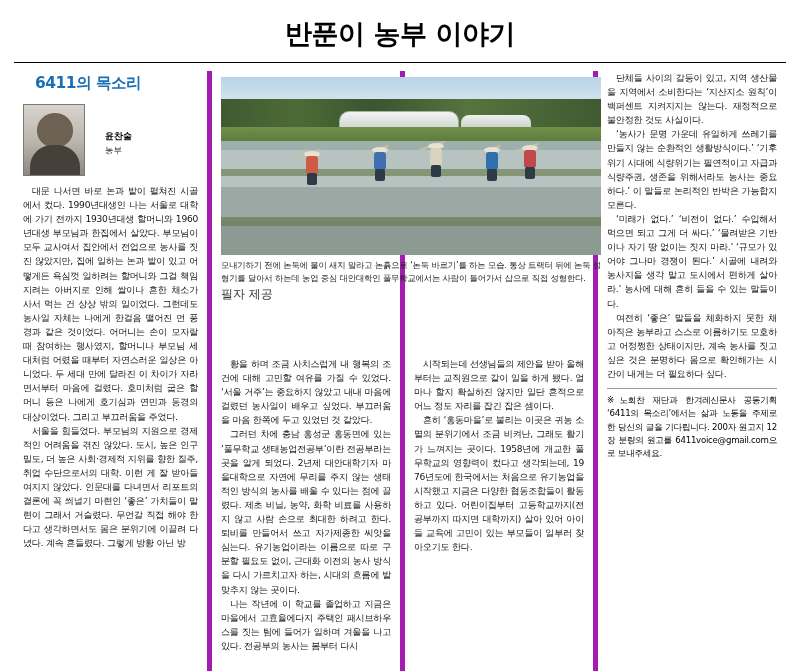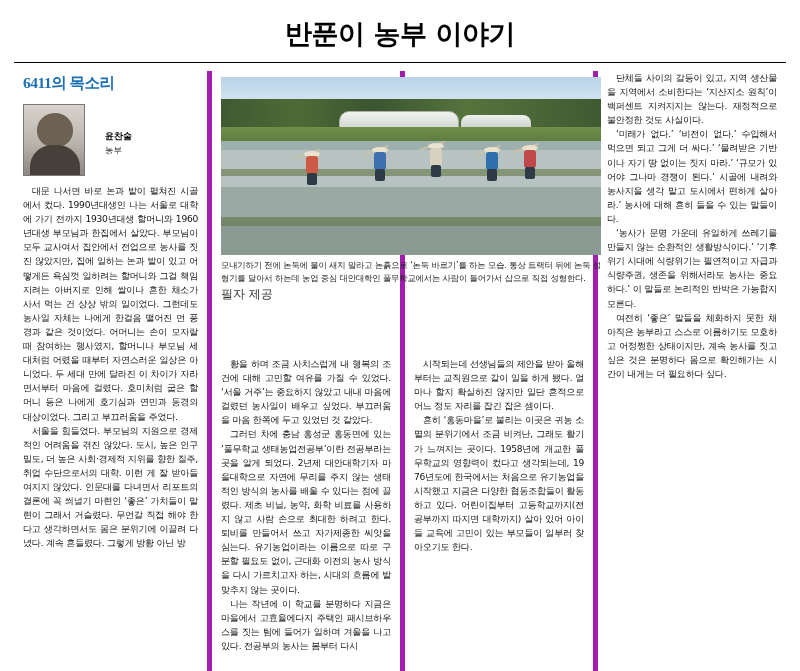--- a/index.html
+++ b/index.html
@@ -88,22 +88,21 @@
   }
   .author-meta { padding-top: 26px; font-size: 8.5px; line-height: 1.5; }
   .author-name { font-weight: 700; font-size: 9px; }
   .author-role { color: #333; }
 
   .section-title {
     font-size: 15.5px;
     font-weight: 700;
     color: #1b6fb5;
     letter-spacing: -0.5px;
-    margin: 2px 0 10px 0;
-    font-family: Liberation Serif, serif;
+    margin: 2px 0 10px 12px;
   }
 
   
   .photo-wrap {
     position: absolute;
     left: 221px; top: 77px;
     width: 380px;
   }
   .photo {
     width: 380px; height: 178px;
@@ -180,39 +179,40 @@
         <p>대문 나서면 바로 논과 밭이 펼쳐진 시골에서 컸다. 1990년대생인 나는 서울로 대학에 가기 전까지 1930년대생 할머니와 1960년대생 부모님과 한집에서 살았다. 부모님이 모두 교사여서 집안에서 전업으로 농사를 짓진 않았지만, 집에 일하는 논과 밭이 있고 어떻게든 욕심껏 일하려는 할머니와 그걸 책임지려는 아버지로 인해 쌀이나 흔한 채소가 사서 먹는 건 상상 밖의 일이었다. 그런데도 농사일 자체는 나에게 한걸음 떨어진 먼 풍경과 같은 것이었다. 어머니는 손이 모자랄 때 참여하는 행사였지, 할머니나 부모님 세대처럼 어렸을 때부터 자연스러운 일상은 아니었다. 두 세대 만에 달라진 이 차이가 자라면서부터 마음에 걸렸다. 호미처럼 굽은 할머니 등은 나에게 호기심과 연민과 동경의 대상이었다. 그리고 부끄러움을 주었다.</p>
         <p>서울을 힘들었다. 부모님의 지원으로 경제적인 어려움을 겪진 않았다. 도시, 높은 인구밀도, 더 높은 사회·경제적 지위를 향한 질주, 취업 수단으로서의 대학. 이런 게 잘 받아들여지지 않았다. 인문대를 다녀면서 리포트의 결론에 꼭 씌널기 마련인 ‘좋은’ 가치들이 말련이 그래서 거슬렸다. 무언갈 직접 해야 한다고 생각하면서도 몸은 분위기에 이끌려 다녔다. 계속 흔들렸다. 그렇게 방황 아닌 방</p>
       </div>
     </div>
 
     <div class="col">
       <div class="col2-top-spacer"></div>
       <div class="body-text">
         <p>황을 하며 조금 사치스럽게 내 행복의 조건에 대해 고민할 여유를 가질 수 있었다. ‘서울 거주’는 중요하지 않았고 내내 마음에 걸렸던 농사일이 배우고 싶었다. 부끄러움을 마음 한쪽에 두고 있었던 것 같았다.</p>
         <p>그러던 차에 충남 홍성군 홍동면에 있는 ‘풀무학교 생태농업전공부’이란 전공부라는 곳을 알게 되었다. 2년제 대안대학기자 마을대학으로 자연에 무리를 주지 않는 생태적인 방식의 농사를 배울 수 있다는 점에 끌렸다. 제초 비닐, 농약, 화학 비료를 사용하지 않고 사람 손으로 최대한 하려고 한다. 퇴비를 만들어서 쓰고 자가제종한 씨앗을 심는다. 유기농업이라는 이름으로 따로 구분할 필요도 없이, 근대화 이전의 농사 방식을 다시 가르치고자 하는, 시대의 흐름에 발맞추지 않는 곳이다.</p>
-        <p>나는 작년에 이 학교를 분명하다 지금은 마을에서 고효율에다지 주택인 패시브하우스를 짓는 팀에 들어가 일하며 겨울을 나고 있다. 전공부의 농사는 봄부터 다시</p>
+        <p>나는 작년에 이 학교를 졸업하고 지금은 마을에서 고효율에다지 주택인 패시브하우스를 짓는 팀에 들어가 일하며 겨울을 나고 있다. 전공부의 농사는 봄부터 다시</p>
       </div>
     </div>
 
     <div class="col">
       <div class="col3-top-spacer"></div>
       <div class="body-text">
         <p>시작되는데 선생님들의 제안을 받아 올해부터는 교직원으로 같이 일을 하게 됐다. 얼마나 할지 확실하진 않지만 일단 흔적으로 어느 정도 자리를 잡긴 잡은 셈이다.</p>
         <p>흔히 ‘홍동마을’로 불리는 이곳은 귀농 소멸의 분위기에서 조금 비켜난, 그래도 활기가 느껴지는 곳이다. 1958년에 개교한 풀무학교의 영향력이 컸다고 생각되는데, 1976년도에 한국에서는 처음으로 유기농업을 시작했고 지금은 다양한 협동조합들이 활동하고 있다. 어린이집부터 고등학교까지(전공부까지 따지면 대학까지) 살아 있어 아이들 교육에 고민이 있는 부모들이 일부러 찾아오기도 한다.</p>
       </div>
     </div>
 
     <div class="col">
       <div class="body-text">
         <p>단체들 사이의 갈등이 있고, 지역 생산물을 지역에서 소비한다는 ‘지산지소 원칙’이 백퍼센트 지켜지지는 않는다. 재정적으로 불안정한 것도 사실이다.</p>
+        <p>‘농사가 문명 가운데 유일하게 쓰레기를 만들지 않는 순환적인 생활방식이다.’ ‘기후위기 시대에 식량위기는 필연적이고 자급과 식량주권, 생존을 위해서라도 농사는 중요하다.’ 이 말들로 논리적인 반박은 가능합지 모른다.</p>
         <p>‘미래가 없다.’ ‘비전이 없다.’ 수입해서 먹으면 되고 그게 더 싸다.’ ‘물려받은 기반이나 자기 땅 없이는 짓지 마라.’ ‘규모가 있어야 그나마 경쟁이 된다.’ 시골에 내려와 농사지을 생각 말고 도시에서 편하게 살아라.’ 농사에 대해 흔히 들을 수 있는 말들이다.</p>
-        <p>‘농사가 문명 가운데 유일하게 쓰레기를 만들지 않는 순환적인 생활방식이다.’ ‘기후위기 시대에 식량위기는 필연적이고 자급과 식량주권, 생존을 위해서라도 농사는 중요하다.’ 이 말들로 논리적인 반박은 가능합지 모른다.</p>
         <p>여전히 ‘좋은’ 말들을 체화하지 못한 채 아직은 농부라고 스스로 이름하기도 모호하고 어정쩡한 상태이지만, 계속 농사를 짓고 싶은 것은 분명하다 몸으로 확인해가는 시간이 내게는 더 필요하다 싶다.</p>
       </div>
+      <div class="notice">※노회찬 재단과 한겨레신문사 공동기획 ‘6411의 목소리’에서는 삶과 노동을 주제로 한 당신의 글을 기다립니다. 200자 원고지 12장 분량의 원고를 6411voice@gmail.com으로 보내주세요.</div>
     </div>
 
   </div>
 
   <div class="photo-wrap">
     <div class="photo">
       <div class="sky"></div>
       <div class="treeline"></div>
       <div class="greenhouse"></div>
       <div class="greenhouse2"></div>

